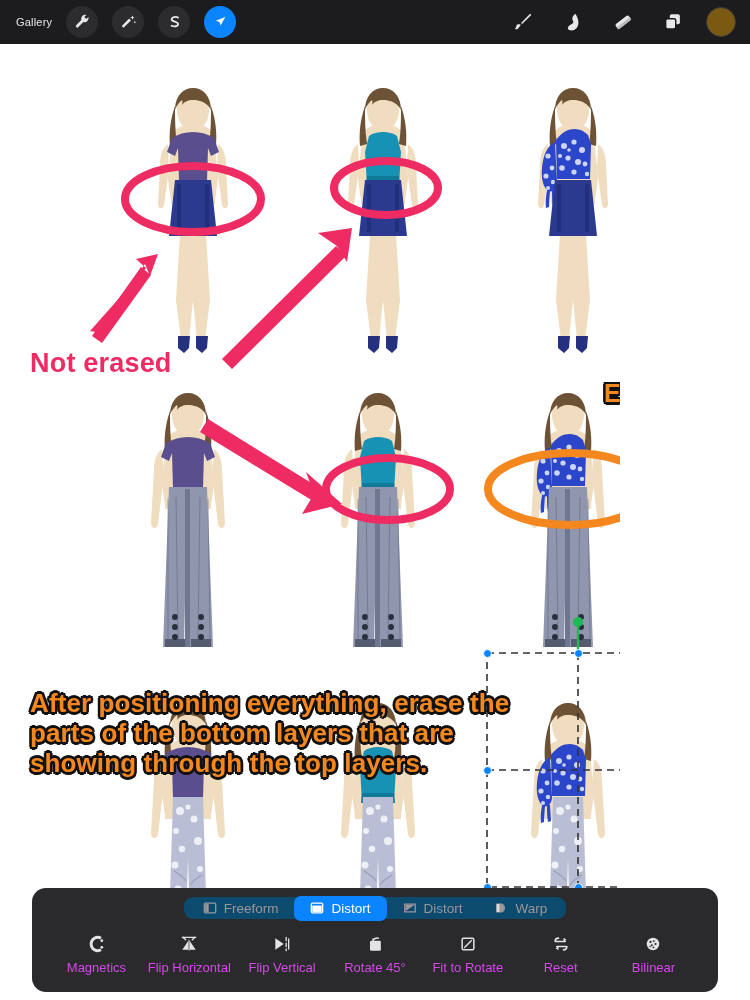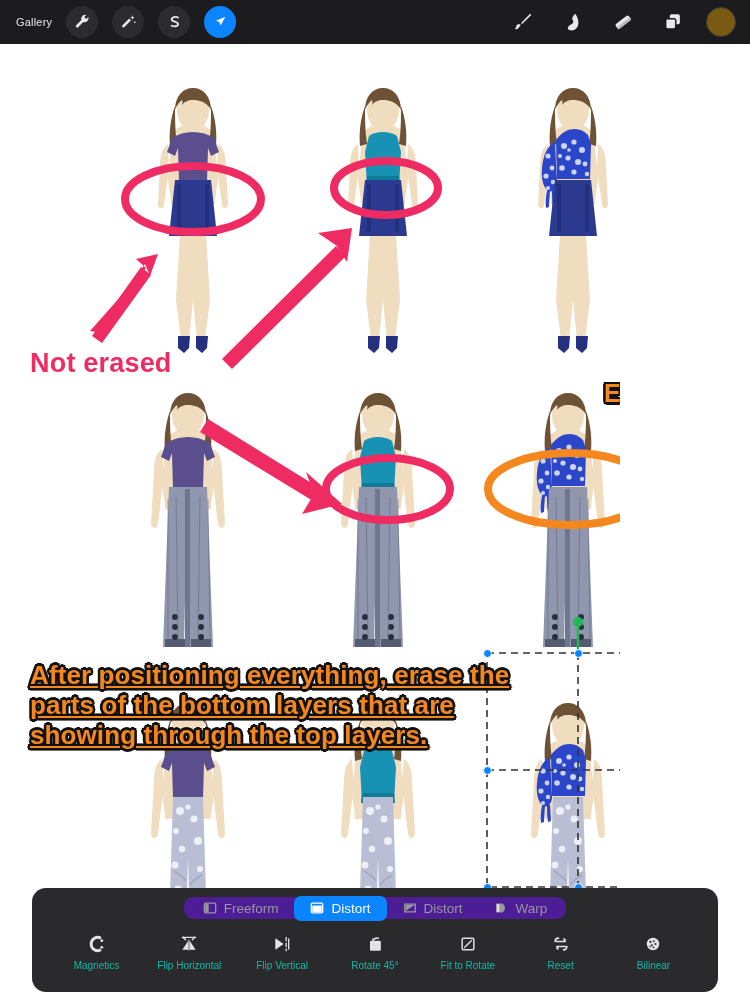--- a/index.html
+++ b/index.html
@@ -56,63 +56,62 @@
       -2px -2px 0 #fff, 2px -2px 0 #fff, -2px 2px 0 #fff, 2px 2px 0 #fff,
       0 -2.5px 0 #fff, 0 2.5px 0 #fff, -2.5px 0 0 #fff, 2.5px 0 0 #fff;
   }
   .anno-orange {
     color: #f5871f; font-size: 25px; letter-spacing: .2px;
     text-shadow:
       -2px -2px 0 #111, 2px -2px 0 #111, -2px 2px 0 #111, 2px 2px 0 #111,
       0 -2.5px 0 #111, 0 2.5px 0 #111, -2.5px 0 0 #111, 2.5px 0 0 #111;
   }
   .caption {
-    position: absolute; left: 30px; top: 616px; width: 600px;
+    position: absolute; left: 30px; top: 644px; width: 600px;
     color: #f5871f; font-size: 26px; font-weight: bold; line-height: 1.16;
     letter-spacing: .1px;
     text-shadow:
       -2px -2px 0 #111, 2px -2px 0 #111, -2px 2px 0 #111, 2px 2px 0 #111,
       0 -2.6px 0 #111, 0 2.6px 0 #111, -2.6px 0 0 #111, 2.6px 0 0 #111;
-    text-decoration: underline;
   }
 
   .overlay-svg { position: absolute; top: 0; left: 0; width: 750px; height: 956px; pointer-events: none; }
 
   
   .seldot {
     position: absolute; width: 9px; height: 9px; border-radius: 50%;
     background: #0a84ff; border: 1.5px solid #fff; cursor: pointer;
   }
 
   
   .bottombar {
     position: absolute; left: 32px; bottom: 8px;
     width: 686px; height: 104px; border-radius: 14px;
     background: #2a2a2c;
     display: flex; flex-direction: column; align-items: center;
     padding-top: 9px;
   }
   .segmented {
-    display: flex; background: #4c1d95; border-radius: 9px; padding: 3px;
+    display: flex; background: #0c4a6e; border-radius: 9px; padding: 3px;
     height: 22px; align-items: center;
   }
   .seg {
     display: flex; align-items: center; gap: 7px;
     padding: 0 16px; height: 25px; border-radius: 7px;
     color: #98989d; font-size: 13.5px; cursor: pointer; white-space: nowrap;
   }
   .seg.active { background: #0a84ff; color: #fff; }
   .seg .sicon { display: flex; }
   .actions {
     display: flex; width: 100%; justify-content: space-around;
     align-items: flex-start; margin-top: 13px; padding: 0 18px;
   }
   .action { display: flex; flex-direction: column; align-items: center; cursor: pointer; width: 92px; }
   .action .aicon { height: 23px; display: flex; align-items: center; justify-content: center; }
-  .action .alabel { color: #14b8a6; font-size: 10px; margin-top: 5px; white-space: nowrap; }
+  .action .alabel { color: #d946ef; font-size: 13px; margin-top: 5px; white-space: nowrap; }
 </style>
 </head>
 <body>
 
 <div id="app">
 
   <div class="topbar">
     <div class="gallery-btn">Gallery</div>
 
     <div class="tool-circle">

